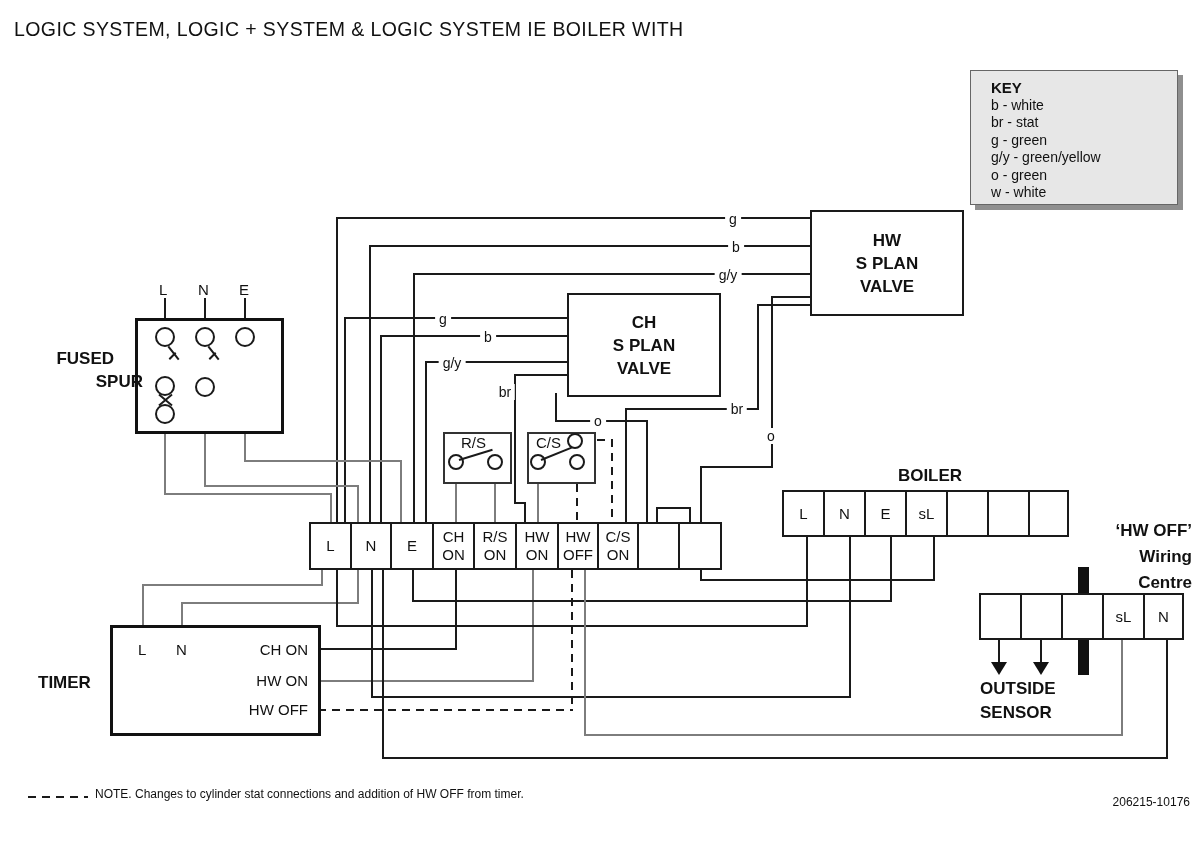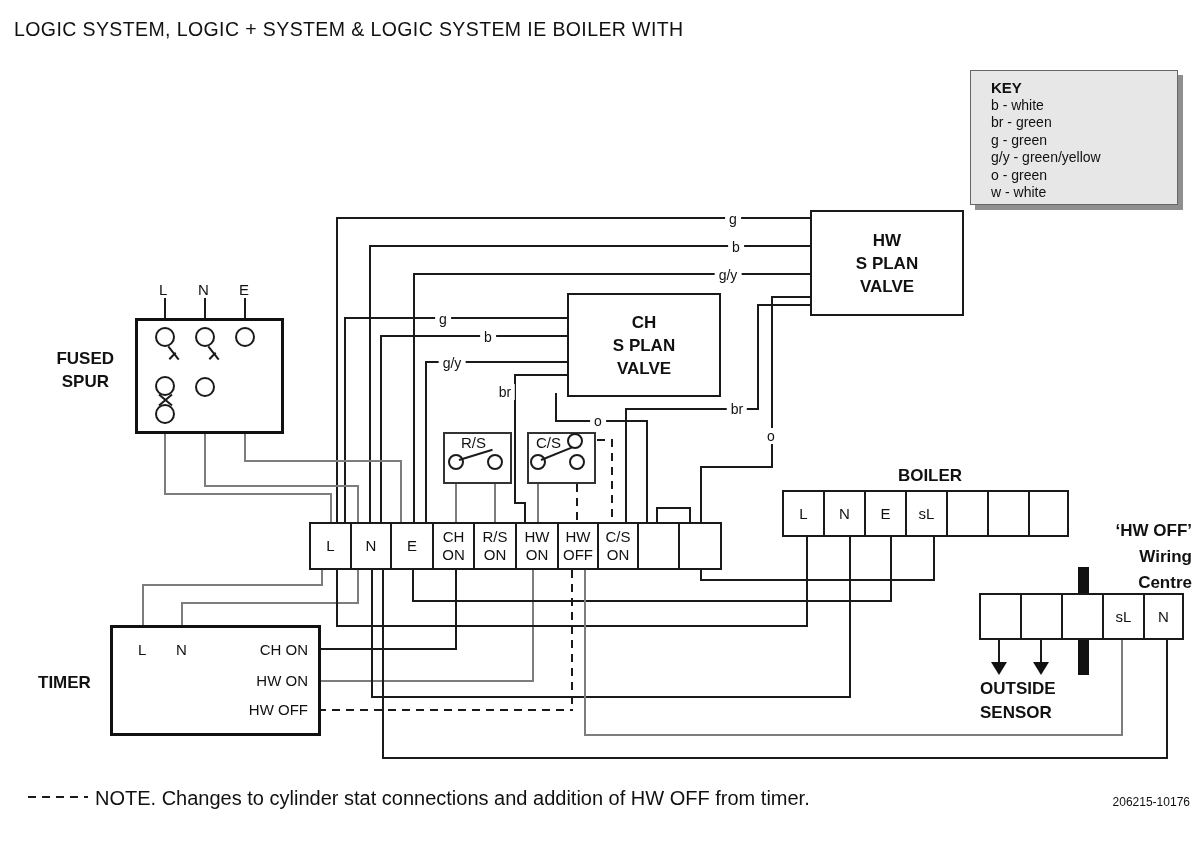--- a/index.html
+++ b/index.html
@@ -40,21 +40,21 @@
 </head>
 <body>
 
 <div id="page">
 
   <div id="title1" style="top:18px;">LOGIC SYSTEM, LOGIC + SYSTEM &amp; LOGIC SYSTEM IE BOILER WITH</div>
 
   <div id="key-box">
     <div style="font-weight:bold;font-size:15px;">KEY</div>
     <div>b - white</div>
-    <div>br - green</div>
+    <div>br - stat</div>
     <div>g - green</div>
     <div>g/y - green/yellow</div>
     <div>o - green</div>
     <div>w - white</div>
   </div>
 
   <div class="wh" style="left:337px;top:217px;width:473px;"></div>
   <div class="wh" style="left:370px;top:245px;width:440px;"></div>
   <div class="wh" style="left:414px;top:273px;width:396px;"></div>
   <div class="wv" style="left:336px;top:217px;height:305px;"></div>
@@ -152,21 +152,21 @@
     <div>VALVE</div>
   </div>
 
   <div class="valve" style="left:567px;top:293px;width:150px;height:100px;">
     <div>CH</div>
     <div>S PLAN</div>
     <div>VALVE</div>
   </div>
 
   <div class="blabel" style="left:14px;top:349px;width:100px;text-align:right;">FUSED</div>
-  <div class="blabel" style="left:9px;top:372px;width:100px;text-align:right;">SPUR</div>
+  <div class="blabel" style="left:43px;top:372px;width:100px;text-align:right;">SPUR</div>
   <div class="thickbox" style="left:135px;top:318px;width:143px;height:110px;"></div>
   <div class="tlabel" style="left:159px;top:281px;">L</div>
   <div class="tlabel" style="left:198px;top:281px;">N</div>
   <div class="tlabel" style="left:239px;top:281px;">E</div>
   <div class="circle" style="left:155px;top:327px;"></div>
   <div class="circle" style="left:195px;top:327px;"></div>
   <div class="circle" style="left:235px;top:327px;"></div>
 
   <div class="xline" style="left:165px;top:352px;width:17px;transform:rotate(52deg);"></div>
   <div class="xline" style="left:168px;top:355px;width:9px;transform:rotate(-45deg);"></div>
@@ -253,17 +253,17 @@
   <span class="wlabel" style="left:728px;top:275px;">g/y</span>
   <span class="wlabel" style="left:443px;top:319px;">g</span>
   <span class="wlabel" style="left:488px;top:337px;">b</span>
   <span class="wlabel" style="left:452px;top:363px;">g/y</span>
   <span class="wlabel" style="left:505px;top:392px;">br</span>
   <span class="wlabel" style="left:737px;top:409px;">br</span>
   <span class="wlabel" style="left:598px;top:421px;">o</span>
   <span class="wlabel" style="left:771px;top:436px;">o</span>
 
   <div class="dh" style="left:28px;top:796px;width:60px;"></div>
-  <div class="abs" style="left:95px;top:787px;font-size:20px;z-index:7;">NOTE. Changes to cylinder stat connections and addition of HW OFF from timer.</div>
+  <div class="abs" style="left:95px;top:787px;font-size:12px;z-index:7;">NOTE. Changes to cylinder stat connections and addition of HW OFF from timer.</div>
 
   <div class="abs" style="left:1060px;top:795px;width:130px;text-align:right;font-size:12px;z-index:7;">206215-10176</div>
 
 </div>
 
 </body></html>

